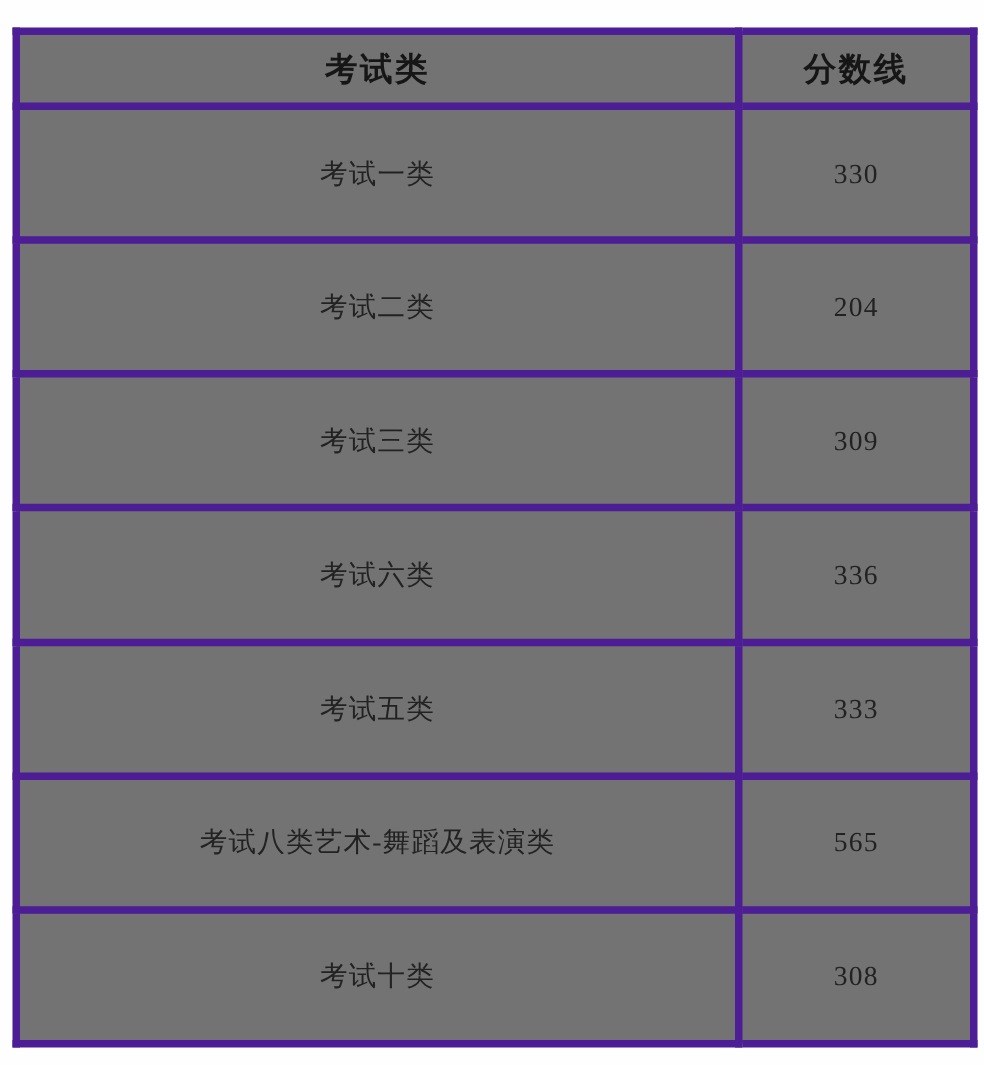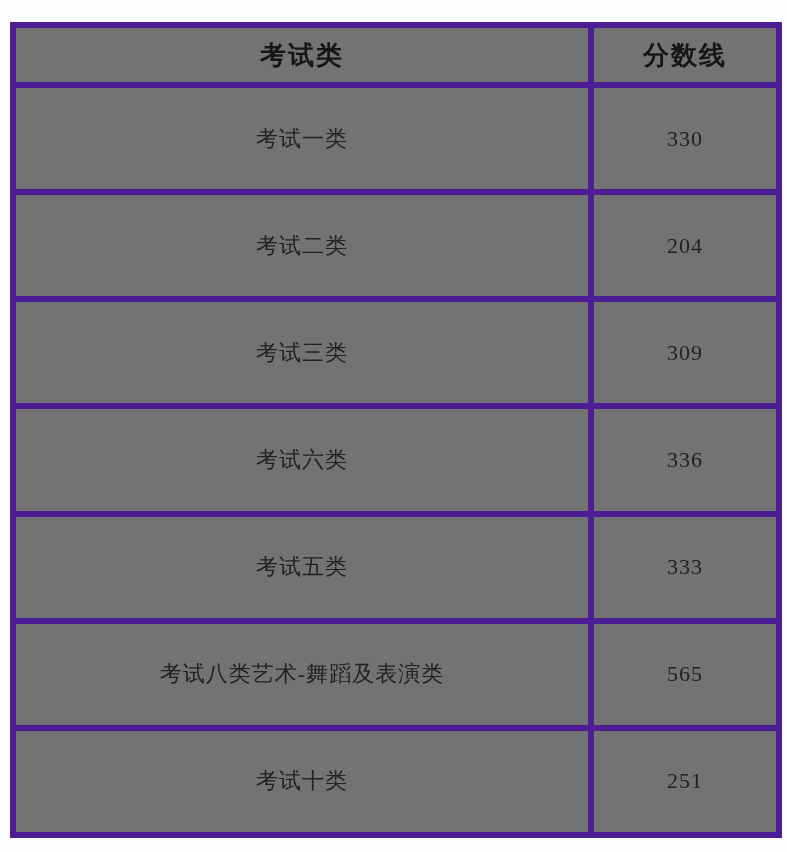--- a/index.html
+++ b/index.html
@@ -101,17 +101,17 @@
         <tr>
           <td class="category-cell">考试五类</td>
           <td class="score-cell">333</td>
         </tr>
         <tr>
           <td class="category-cell">考试八类艺术-舞蹈及表演类</td>
           <td class="score-cell">565</td>
         </tr>
         <tr>
           <td class="category-cell">考试十类</td>
-          <td class="score-cell">251</td>
+          <td class="score-cell">308</td>
         </tr>
       </tbody>
   </table>
 </div>
 
 </body></html>

